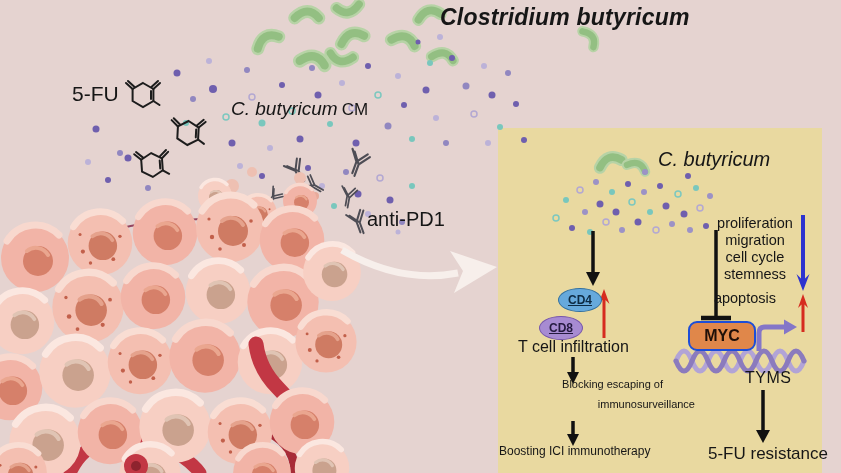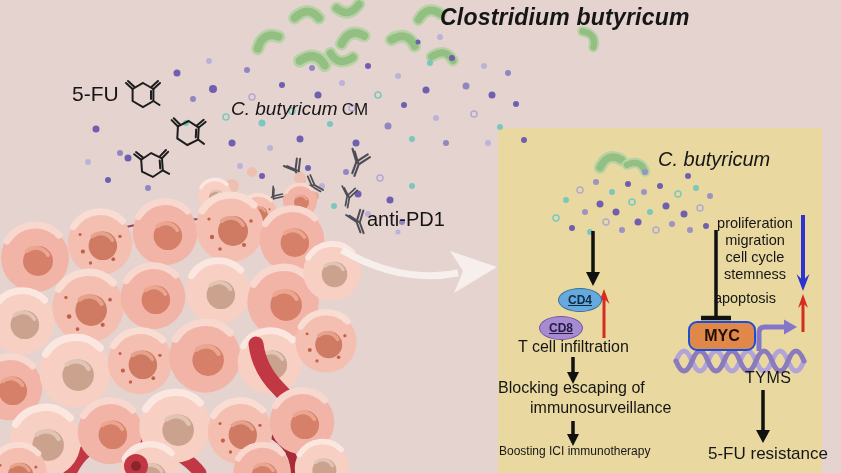--- a/index.html
+++ b/index.html
@@ -11,21 +11,21 @@
   .fu-label{left:72px;top:83px;font-size:21px;}
   .cm-label{left:231px;top:99px;font-size:19px;font-style:italic;}
   .cm-label .suffix{font-style:normal;margin-left:4px;font-size:17px;margin-top:26px;}
   .antipd1{left:367px;top:185px;font-size:20px;margin-top:24px;}
   .panel-bact{left:658px;top:149px;font-size:20px;font-style:italic;font-weight:500;}
   .pill{position:absolute;display:flex;align-items:center;justify-content:center;
         font-size:12px;font-weight:700;border-radius:50%;text-decoration:underline;}
   .cd4{left:558px;top:288px;width:42px;height:22px;background:#66a9dc;border:1.5px solid #34719f;color:#0d2b44;}
   .cd8{left:539px;top:316px;width:42px;height:22px;background:#a78bd2;border:1.5px solid #7757ab;color:#241a40;}
   .tcell{left:518px;top:338px;font-size:16px;}
-  .blk{left:498px;width:165px;text-align:left;font-size:16px;}
+  .blk{left:498px;width:165px;text-align:right;font-size:11px;}
   .blk1{top:379px;} .blk2{top:399px;padding-left:32px;}
   .boost{left:499px;top:445px;font-size:12px;}
   .effects{position:absolute;left:716px;top:215px;width:78px;text-align:center;
            font-size:14.5px;color:#161616;}
   .effects div{height:17px;}
   .apopt{left:698px;top:291px;width:78px;text-align:right;font-size:14.5px;}
   .myc{position:absolute;left:688px;top:321px;width:64px;height:26px;background:#e0874a;
        border:2px solid #1d4ed8;border-radius:9px;display:flex;align-items:center;
        justify-content:center;font-size:16px;font-weight:700;color:#201008;}
   .tyms{left:745px;top:369px;font-size:16px;letter-spacing:.5px;}

